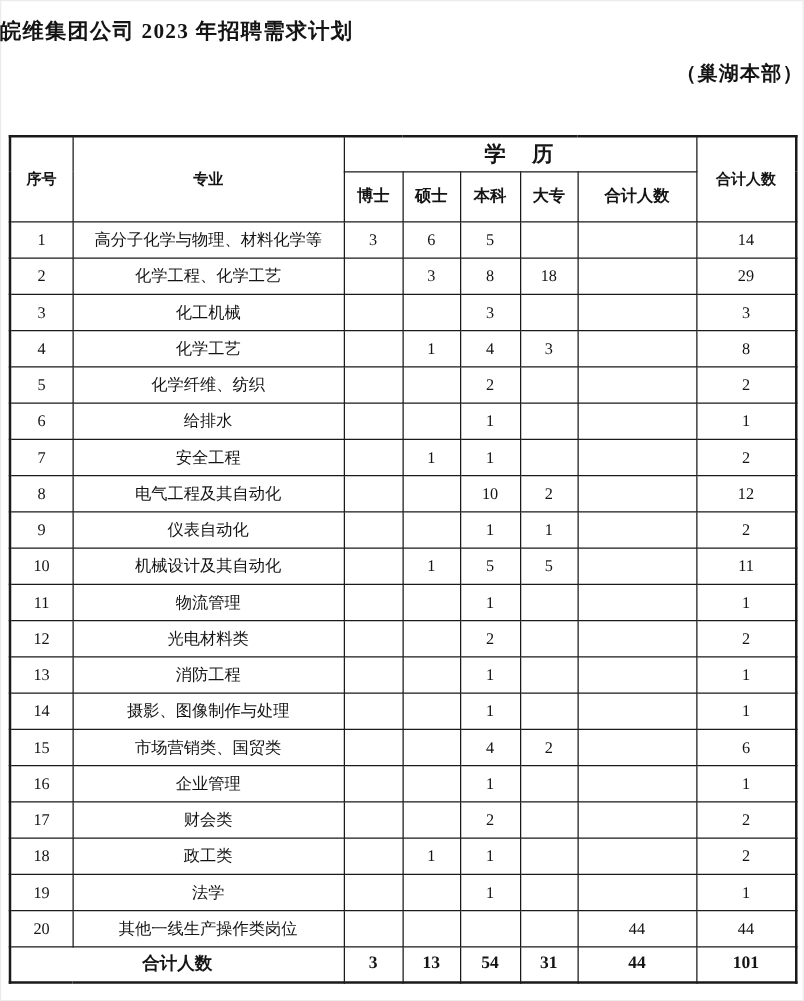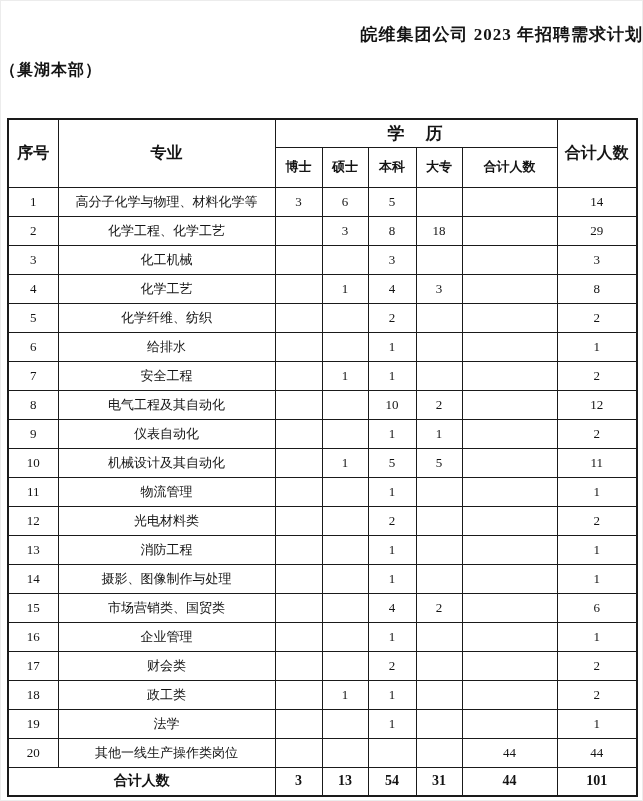--- a/index.html
+++ b/index.html
@@ -10,29 +10,29 @@
   }
   body {
     width: 643px;
     height: 801px;
     font-family: "Liberation Serif", "DejaVu Serif", serif;
     color: #141414;
     position: relative;
     box-shadow: inset 0 0 0 1px #ececec;
   }
   .doc-title {
-    text-align: right;
+    text-align: left;
     font-size: 17px;
     font-weight: bold;
     letter-spacing: 1px;
-    padding-top: 24px;
+    padding-top: 14px;
     line-height: 22px;
   }
   .doc-subtitle {
-    text-align: left;
+    text-align: right;
     font-size: 16px;
     font-weight: bold;
     letter-spacing: 1px;
     margin-top: 13px;
     line-height: 22px;
   }
   table.req-table {
     border-collapse: collapse;
     table-layout: fixed;
     width: 629px;
@@ -46,21 +46,21 @@
     vertical-align: middle;
     padding: 0 2px;
     font-size: 13px;
     overflow: hidden;
     white-space: nowrap;
   }
   .req-table thead th { font-weight: bold; }
   .req-table thead tr.hr1 { height: 28px; }
   .req-table thead tr.hr2 { height: 40px; }
   .req-table thead th.edu-span { font-size: 17px; letter-spacing: 2px; }
-  .req-table thead th.corner { font-size: 16px; margin-left: 32px; }
+  .req-table thead th.corner { font-size: 12px; margin-left: 32px; }
   .req-table tbody tr { height: 29px; }
   .req-table tbody td { font-weight: normal; }
   .req-table tfoot tr { height: 29px; }
   .req-table tfoot td { font-weight: bold; font-size: 14px; }
   .c-num { font-family: "Liberation Serif", "DejaVu Serif", serif; }
 </style>
 </head>
 <body>
 
 <div class="doc-title">皖维集团公司 2023 年招聘需求计划</div>

